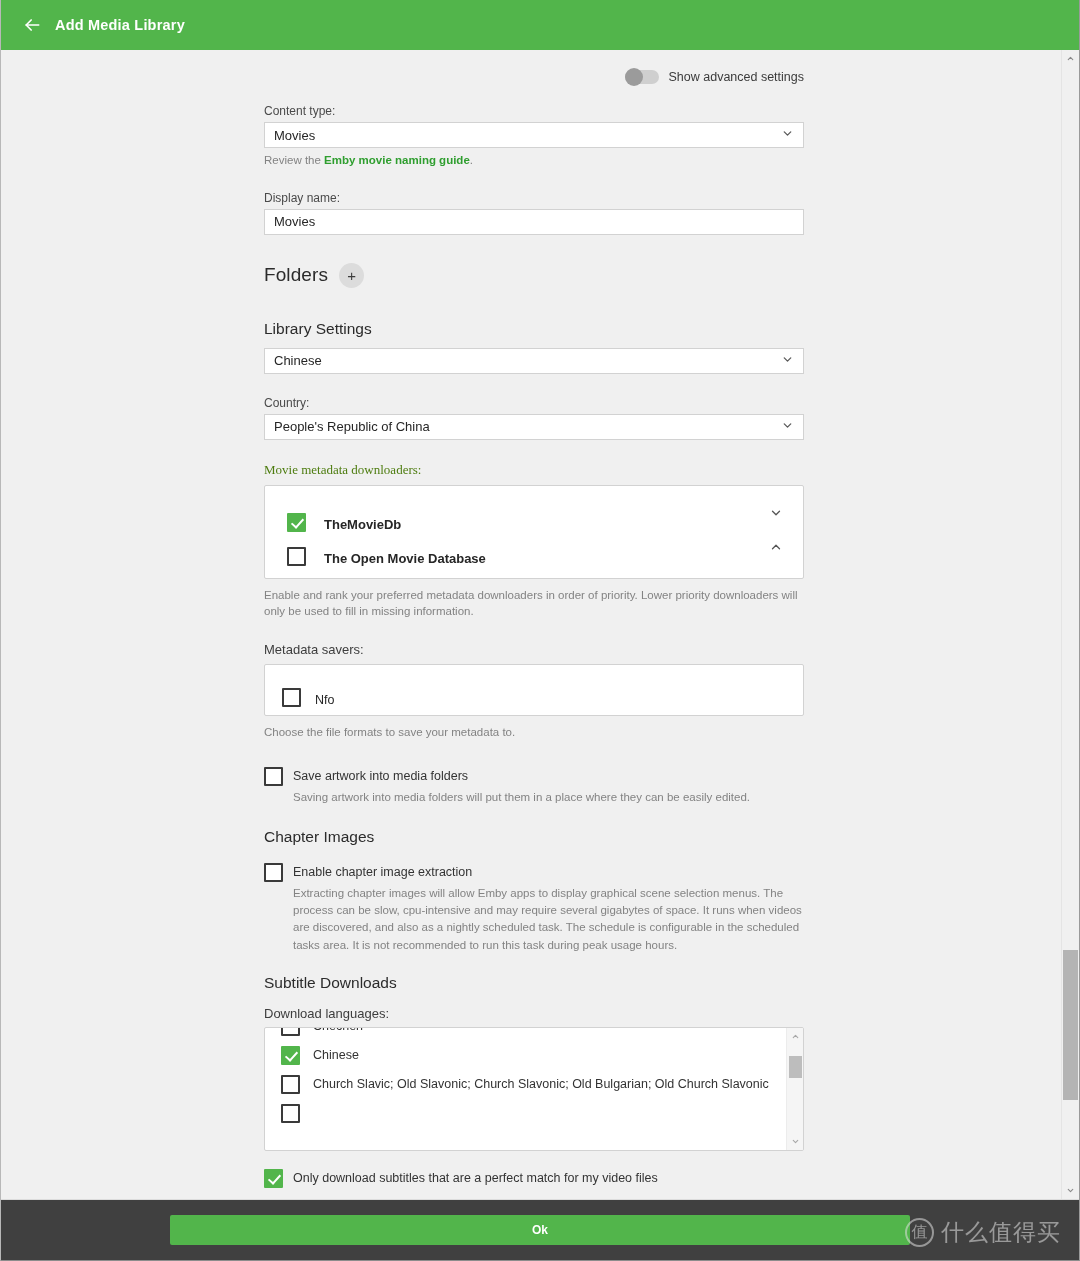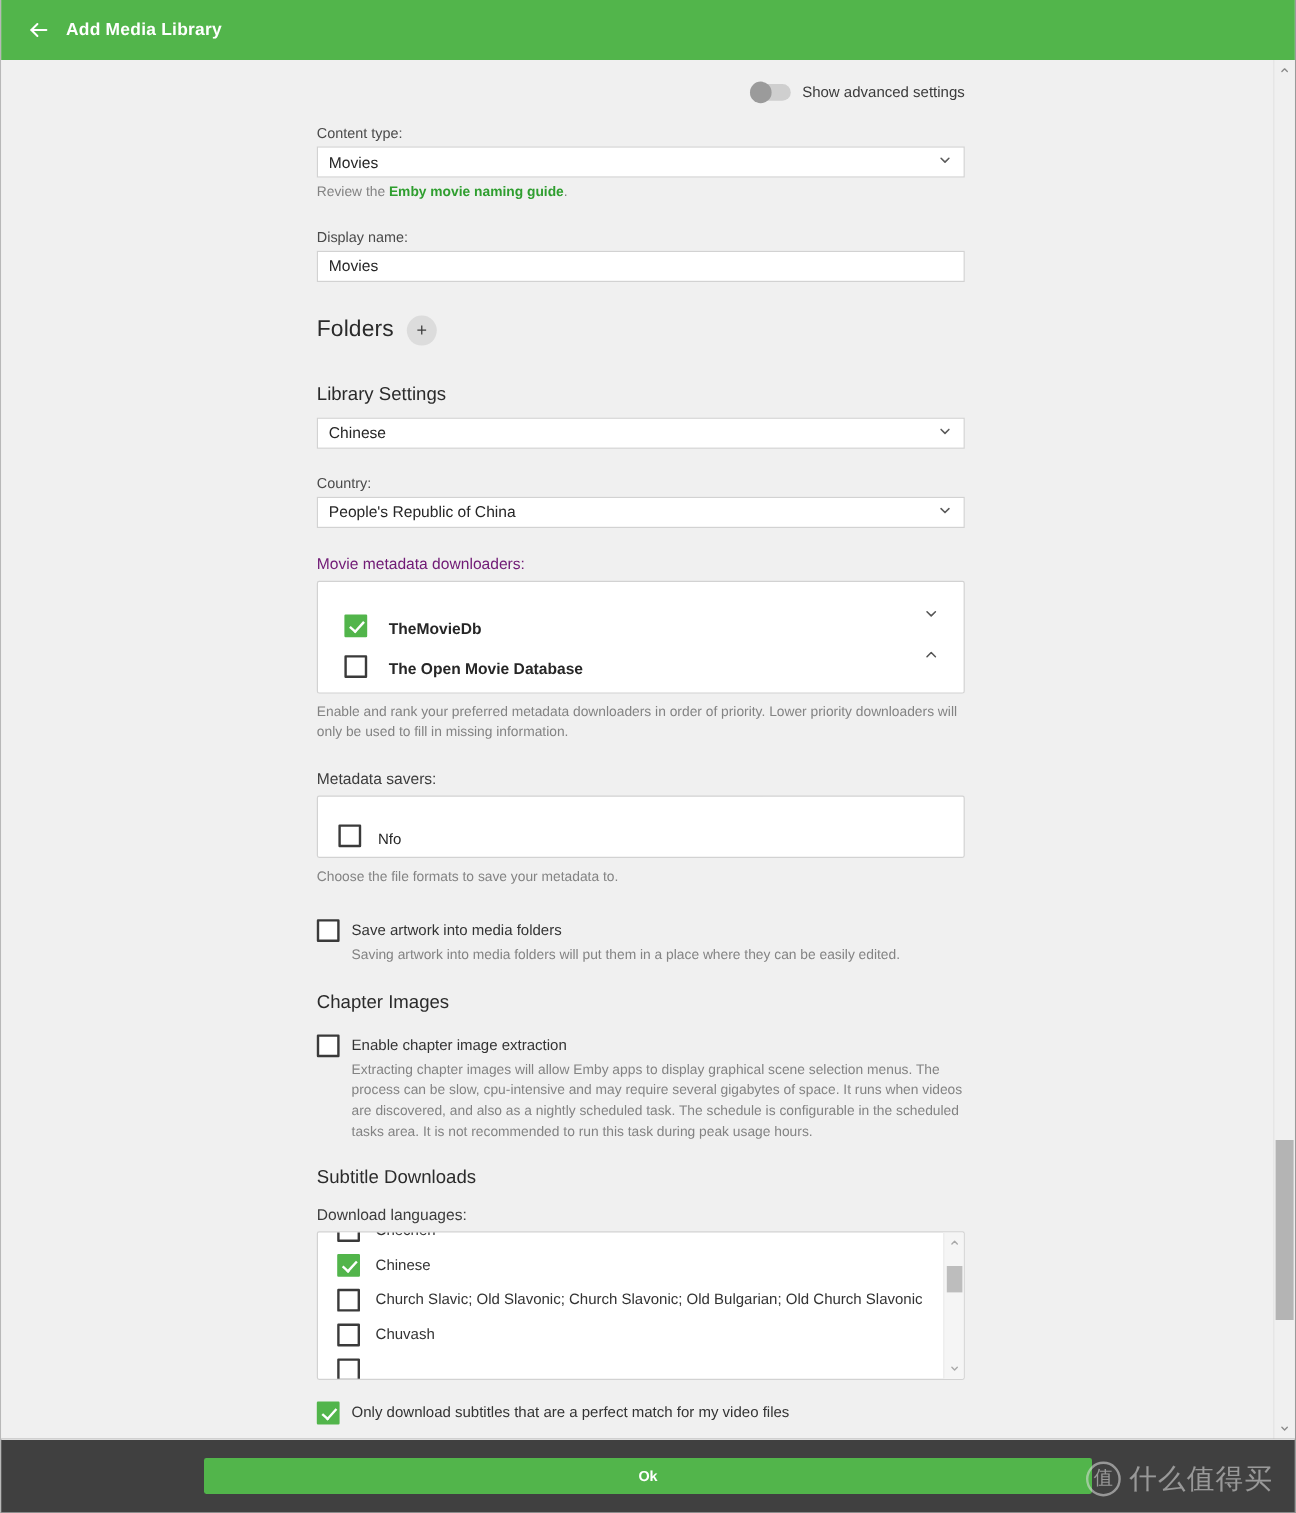--- a/index.html
+++ b/index.html
@@ -425,21 +425,21 @@
             <svg width="13" height="13" viewBox="0 0 24 24" fill="none" stroke="#5a5a5a" stroke-width="2.4" stroke-linecap="round" stroke-linejoin="round">
                 <polyline points="6 9 12 15 18 9"></polyline>
               </svg>
           </span>
         </div>
       </div>
 
       <div class="gap-18"></div>
 
       <div class="field">
-        <div class="field-label" style="font-size:13px;color:#701a75;margin-bottom:7px;">Movie metadata downloaders:</div>
+        <div class="field-label" style="font-size:13px;color:#4d7c0f;margin-bottom:7px;font-family:Liberation Serif, serif;">Movie metadata downloaders:</div>
         <div class="panel">
           <div class="panel-row">
             <div class="cb checked"></div>
             <div class="row-label">TheMovieDb</div>
             <span class="row-chev">
               <svg width="14" height="14" viewBox="0 0 24 24" fill="none" stroke="#555" stroke-width="2.2" stroke-linecap="round" stroke-linejoin="round">
                   <polyline points="6 9 12 15 18 9"></polyline>
                 </svg>
             </span>
           </div>
@@ -503,24 +503,20 @@
             <div class="cb"></div>
             <div class="lang-label">Chechen</div>
           </div>
           <div class="lang-row">
             <div class="cb checked"></div>
             <div class="lang-label">Chinese</div>
           </div>
           <div class="lang-row">
             <div class="cb"></div>
             <div class="lang-label">Church Slavic; Old Slavonic; Church Slavonic; Old Bulgarian; Old Church Slavonic</div>
-          </div>
-          <div class="lang-row">
-            <div class="cb"></div>
-            <div class="lang-label">Chuvash</div>
           </div>
           <div class="lang-row">
             <div class="cb"></div>
             <div class="lang-label"></div>
           </div>
         </div>
         <div class="lang-scrollbar">
           <div class="arrow up">
             <svg width="9" height="9" viewBox="0 0 24 24" fill="none" stroke="#a8a8a8" stroke-width="3" stroke-linecap="round" stroke-linejoin="round">
                 <polyline points="18 15 12 9 6 15"></polyline>

